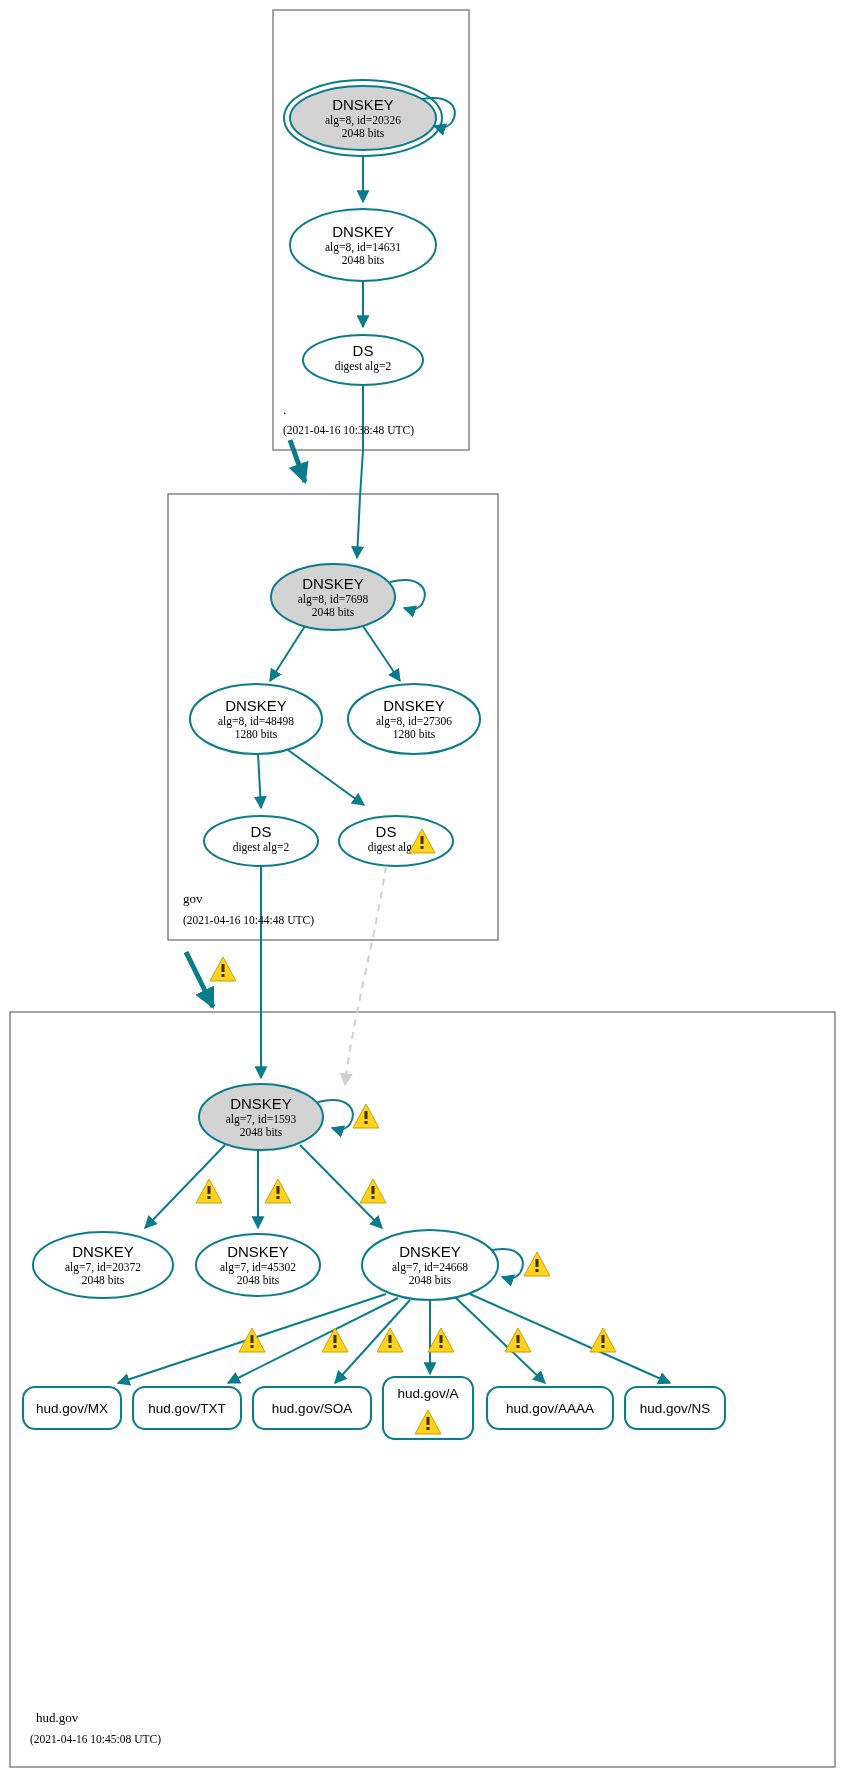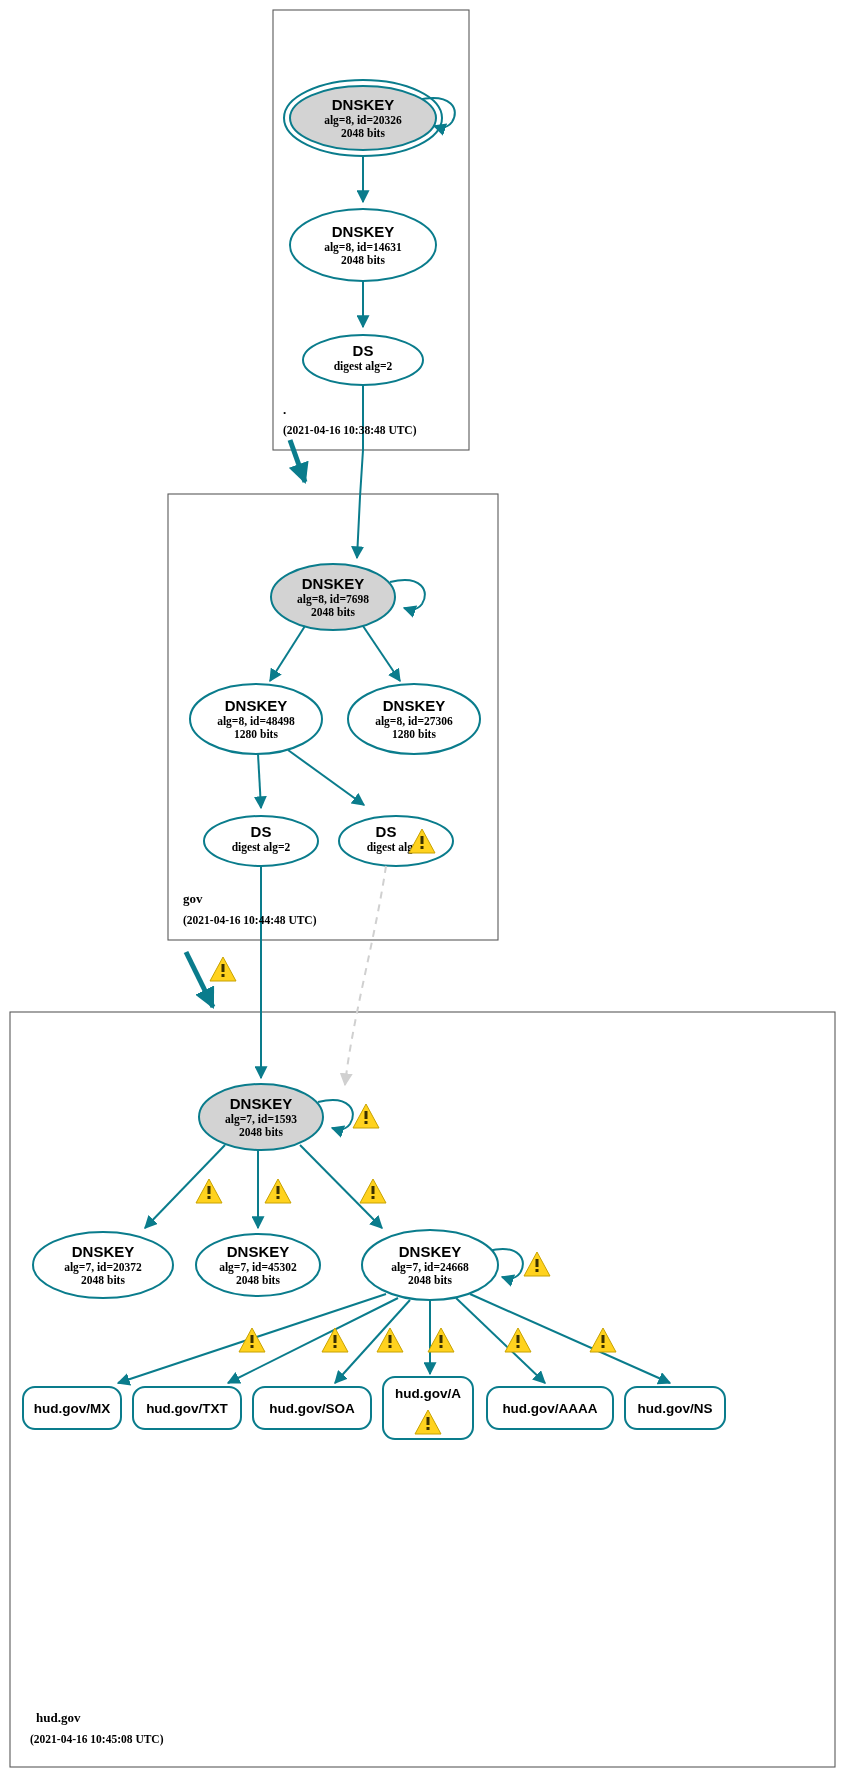--- a/index.html
+++ b/index.html
@@ -1,18 +1,18 @@
 <!DOCTYPE html>
 <html><head>
 <meta charset="utf-8">
 <style>
   html,body{margin:0;padding:0;background:#ffffff;}
   body{width:845px;height:1782px;position:relative;
        font-family:"Liberation Sans", sans-serif;color:#000;}
-  #stage{position:absolute;inset:0;width:780px;height:1782px;font-weight:bold;}
+  #stage{position:absolute;inset:0;width:780px;height:1782px;}
   svg#graph{position:absolute;left:0;top:0;width:845px;height:1782px;}
   .zonebox{fill:none;stroke:#5a5a5a;stroke-width:1.1;}
   .ell{fill:#ffffff;stroke:#0a7c8c;stroke-width:2;}
   .ell.secure{fill:#d3d3d3;stroke:#0a7c8c;stroke-width:2;}
   .ell.outer{fill:none;stroke:#0a7c8c;stroke-width:2;}
   .rrset{fill:#ffffff;stroke:#0a7c8c;stroke-width:2;}
   .edge{fill:none;stroke:#0a7c8c;stroke-width:2;}
   .edge-thick{fill:none;stroke:#0a7c8c;stroke-width:5;}
   .edge-dash{fill:none;stroke:#d0d0d0;stroke-width:2;stroke-dasharray:7 6;}
   .t{font-family:"Liberation Sans", sans-serif;text-anchor:middle;fill:#000;}

